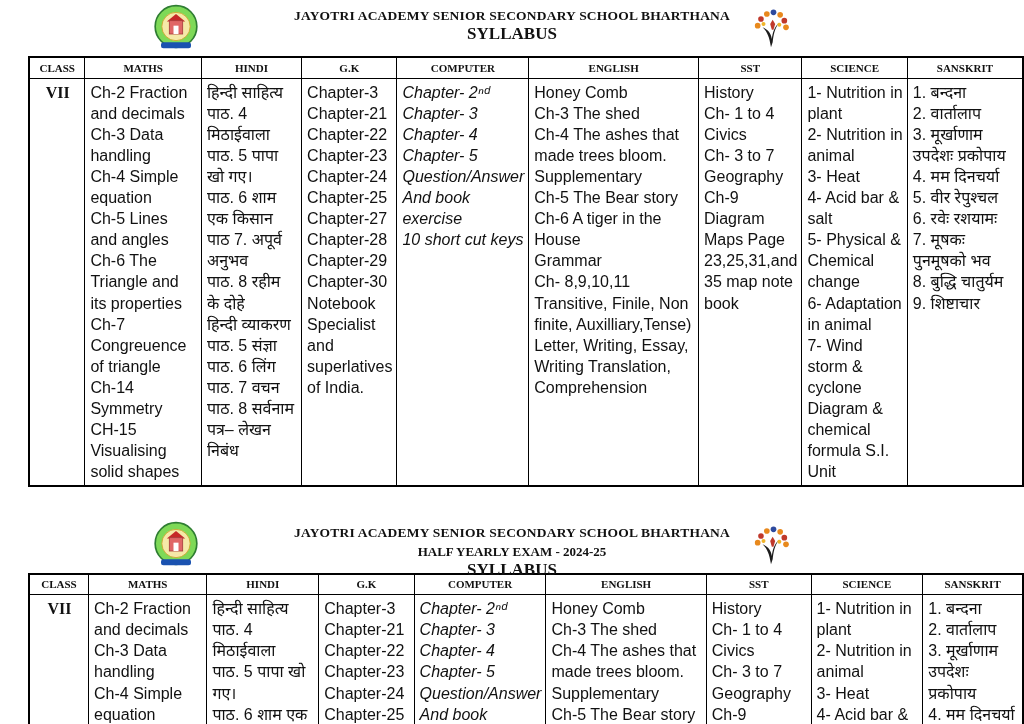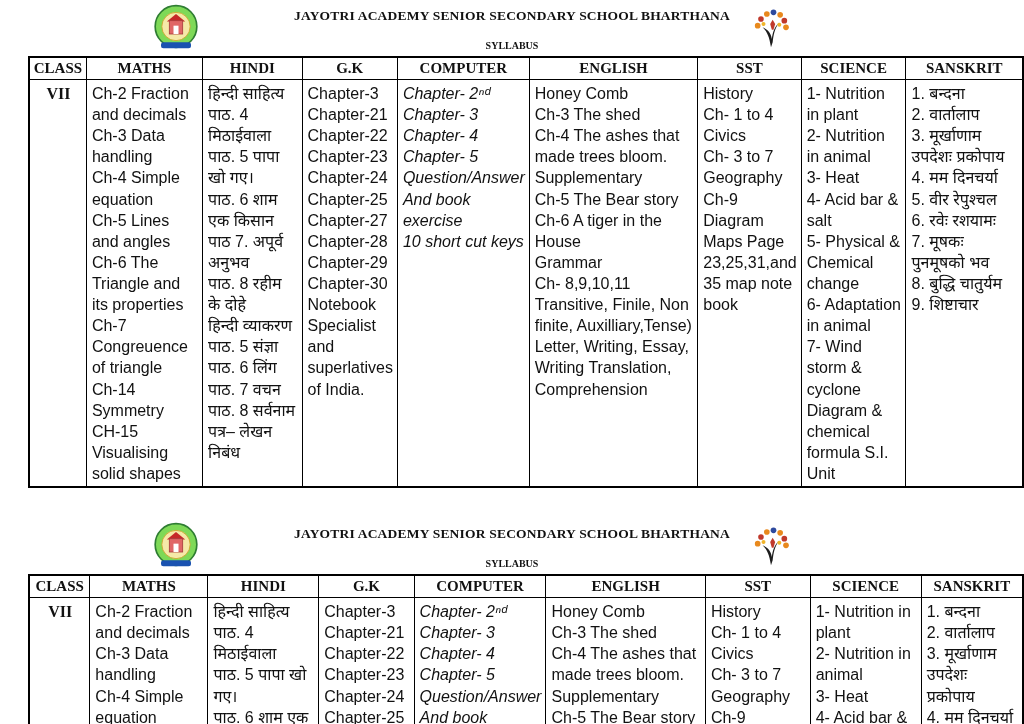--- a/index.html
+++ b/index.html
@@ -7,35 +7,35 @@
   body {
     width:1024px; height:724px;
     font-family:"Liberation Sans", sans-serif;
     color:#111; overflow:hidden;
   }
   .section { position:relative; }
   .head-block { position:relative; height:52px; width:1024px; }
   .titles { text-align:center; padding-top:8px; font-family:"Liberation Serif", serif; font-weight:bold; }
   .title-line1 { font-size:13.5px; letter-spacing:.2px; }
   .title-line2 { font-size:13px; margin-top:3px; }
-  .title-line3 { font-size:10px; margin-top:16px; }
+  .title-line3 { font-size:17px; margin-top:0; }
   .logo { position:absolute; top:4px; width:52px; height:50px; }
   .logo-left  { left:150px; }
   .logo-right { left:745px; }
   .logo svg { width:100%; height:100%; }
 
   table.syl {
     border-collapse:collapse; table-layout:fixed;
     margin-left:28px; margin-top:4px;
     border:2px solid #000;
   }
   table.syl th, table.syl td { border:1px solid #000; }
   table.syl th {
     font-family:"Liberation Serif", serif; font-weight:bold;
-    font-size:15px; height:21px; text-align:center; padding:2px 2px;
+    font-size:11px; height:21px; text-align:center; padding:2px 2px;
   }
   table.syl td {
     vertical-align:top; padding:3px 4px 2px 5px;
     font-size:16px; line-height:1.32; white-space:pre-line;
     overflow:hidden; word-wrap:break-word;
   }
   td.cell-class {
     vertical-align:middle; text-align:center;
     font-family:"Liberation Serif", serif; font-weight:bold; font-size:17px;
     white-space:normal;
@@ -203,20 +203,21 @@
         <circle cx="30" cy="27" r="25" fill="#7ed957" stroke="#2e7d32" stroke-width="2"></circle>
         <circle cx="30" cy="27" r="17" fill="#f5e9a8" stroke="#c9a227" stroke-width="1"></circle>
         <polygon points="30,12 19,21 41,21" fill="#c62828"></polygon>
         <rect x="22" y="20" width="16" height="16" fill="#e06666" stroke="#a73c3c" stroke-width="1"></rect>
         <rect x="27" y="26" width="6" height="10" fill="#ffffff"></rect>
         <rect x="12" y="46" width="36" height="7" rx="3" fill="#1a52b0"></rect>
       </svg>
     </div>
     <div class="titles">
       <div class="title-line1">JAYOTRI ACADEMY SENIOR SECONDARY SCHOOL BHARTHANA</div>
+      <div class="title-line2">HALF YEARLY EXAM - 2024-25</div>
       <div class="title-line3">SYLLABUS</div>
     </div>
     <div class="logo logo-right">
       <svg viewBox="0 0 60 60">
         <path d="M30 52 C28 40 26 34 20 28 C28 32 30 36 31 42 C32 34 34 28 40 22 C34 30 33 38 32 46 Z" fill="#1c1c1c"></path>
         <circle cx="14" cy="26" r="3.4" fill="#e8891d"></circle>
           <circle cx="18" cy="18" r="3.4" fill="#c0392b"></circle>
         <circle cx="25" cy="12" r="3.4" fill="#e8891d"></circle>
           <circle cx="33" cy="10" r="3.4" fill="#2e4a9e"></circle>
         <circle cx="41" cy="13" r="3.4" fill="#e8891d"></circle>

